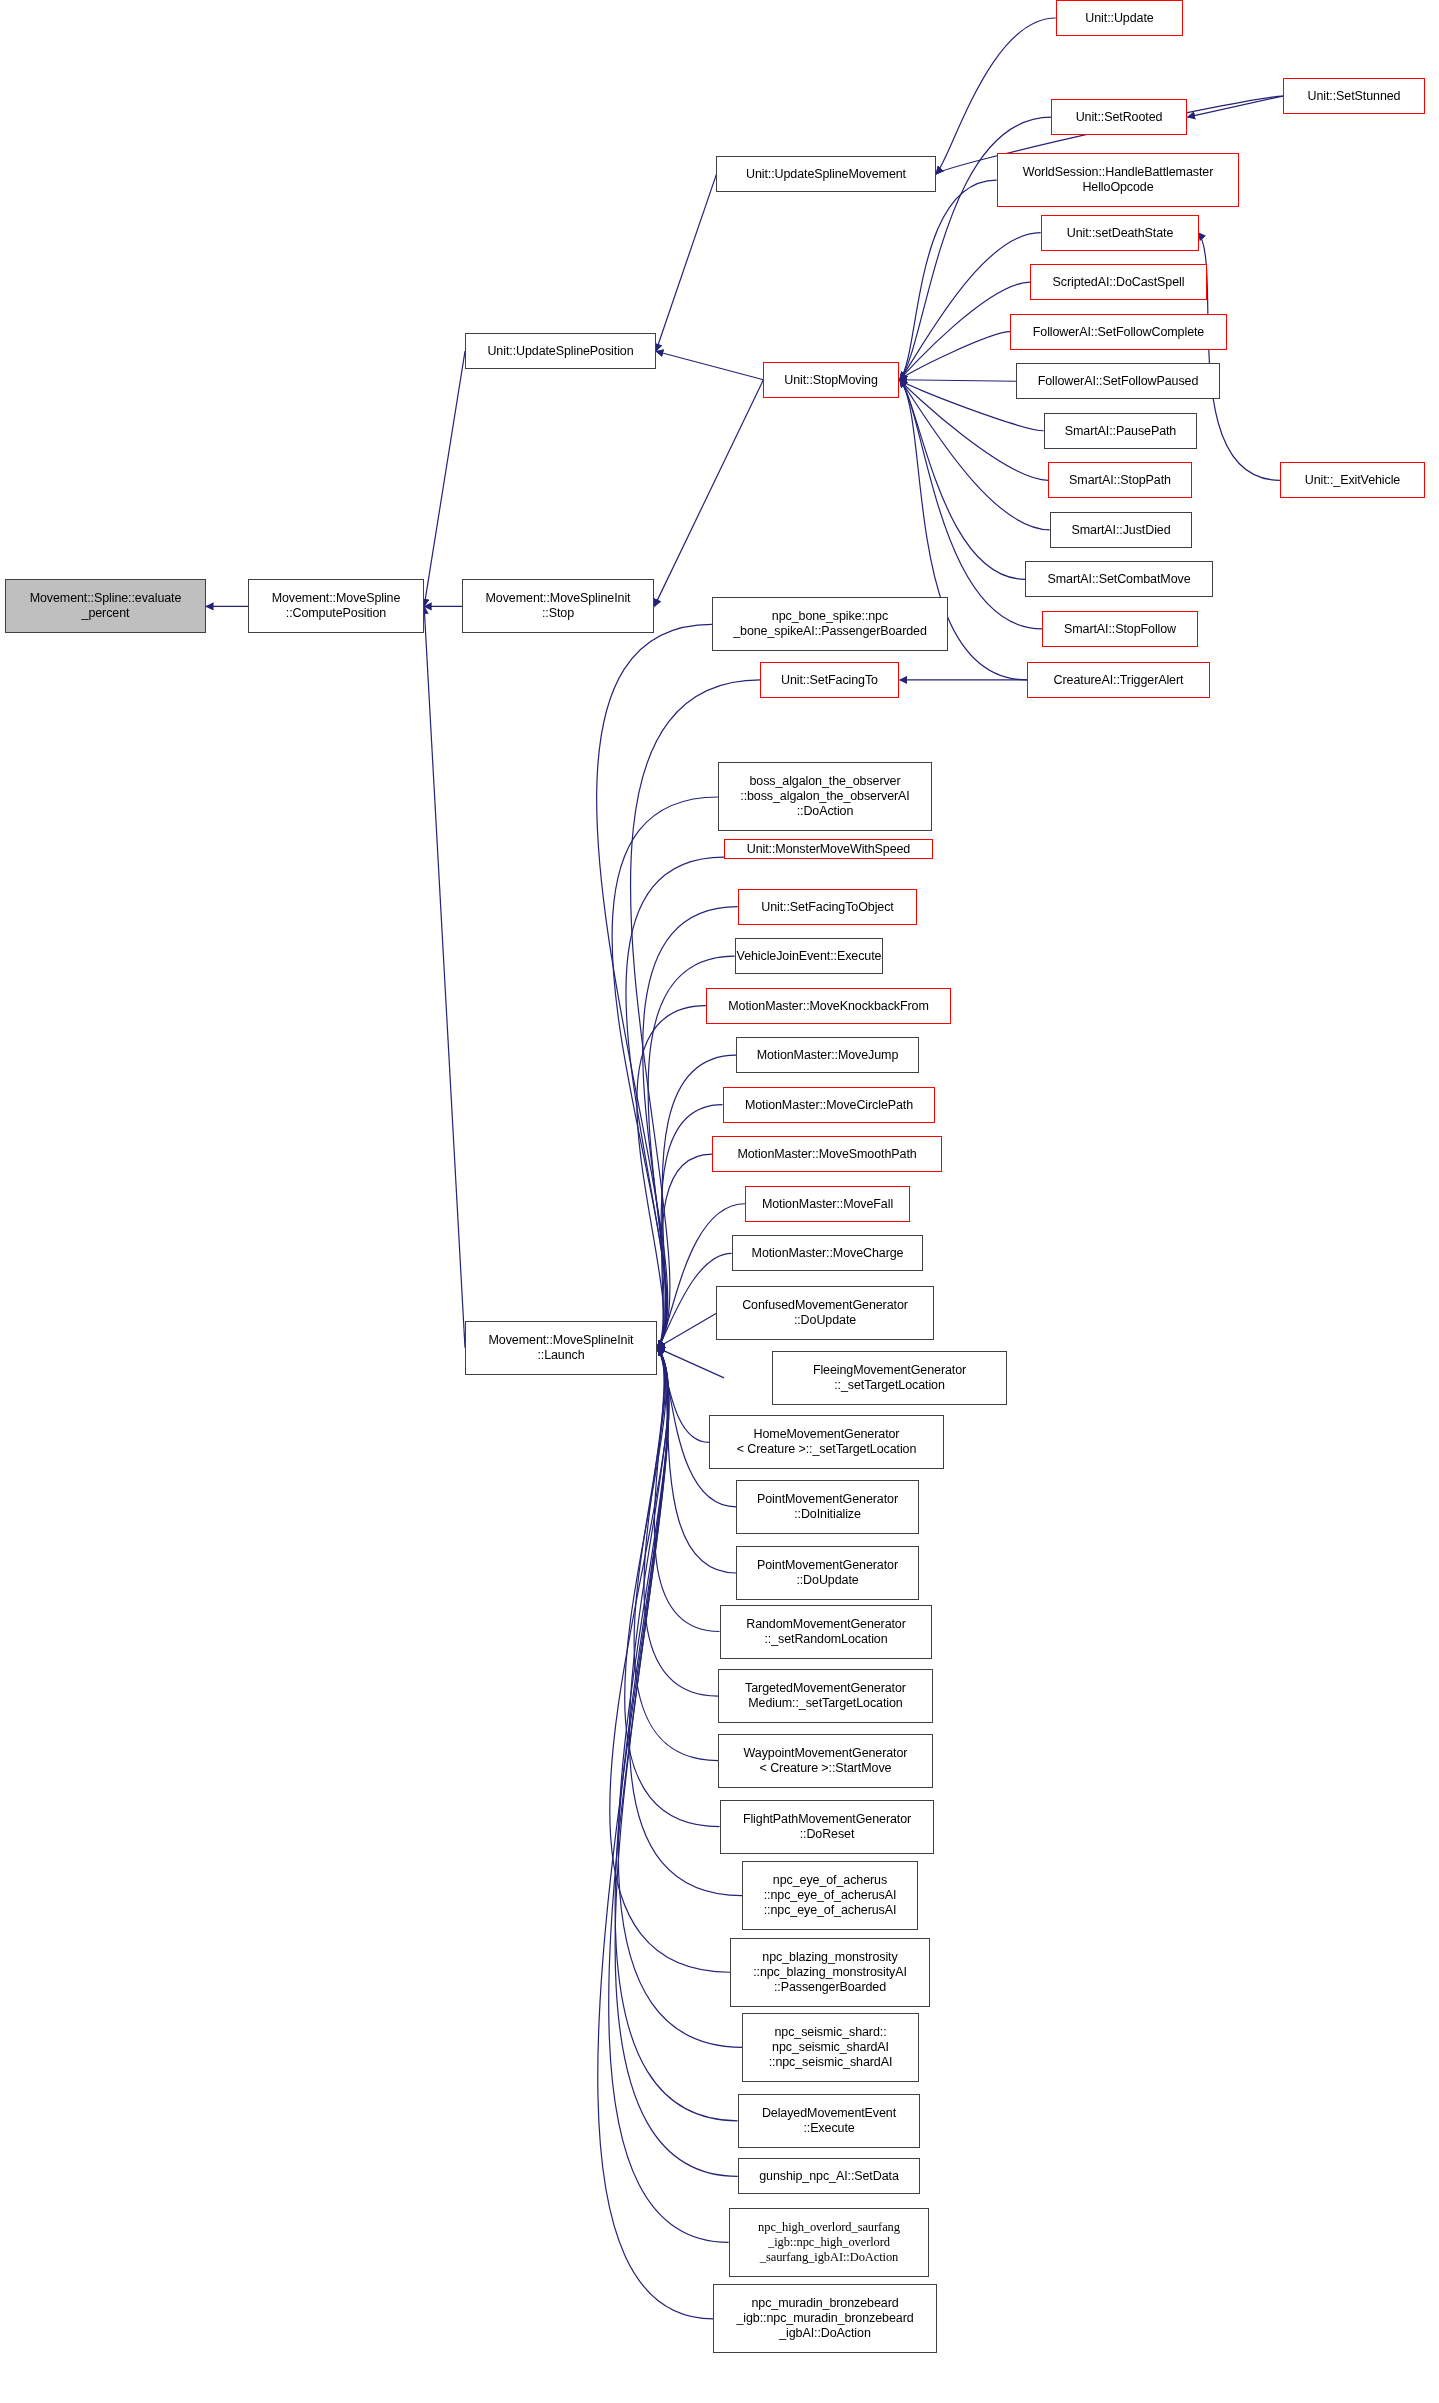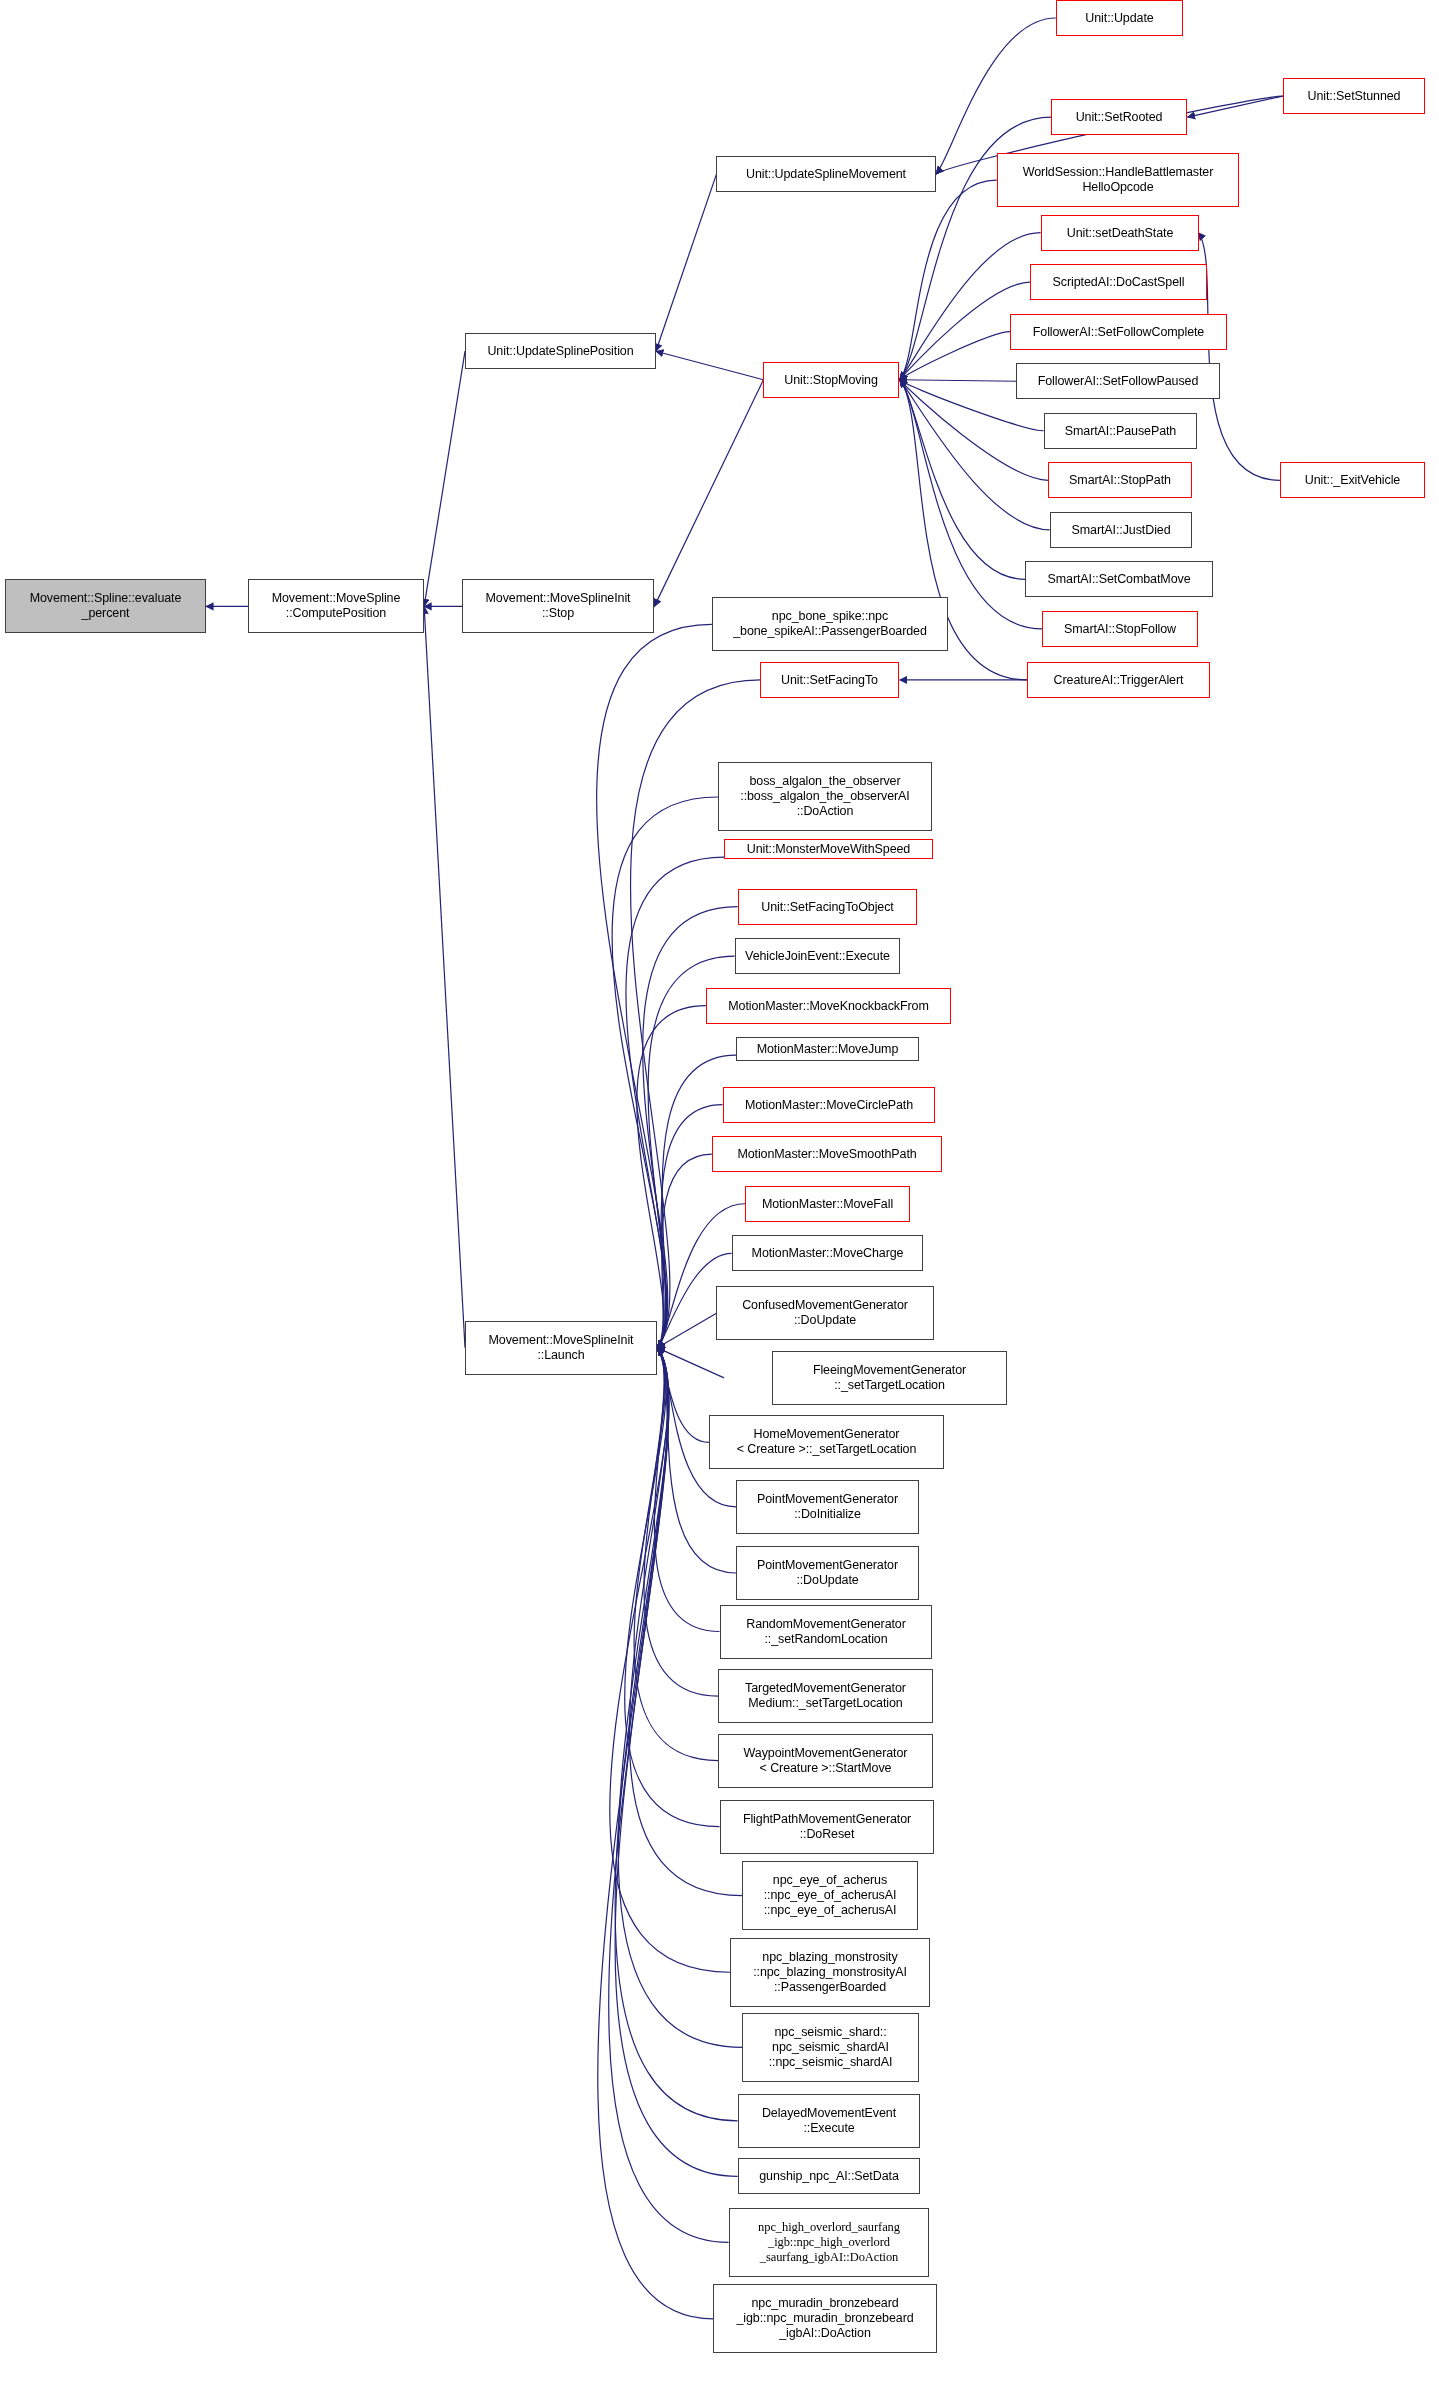--- a/index.html
+++ b/index.html
@@ -142,23 +142,23 @@
       <div class="node" style="left: 712px; top: 597px; width: 236px; height: 54px;">npc_bone_spike::npc
 _bone_spikeAI::PassengerBoarded</div>
       <div class="node red" style="left: 760px; top: 662px; width: 139px; height: 36px;">Unit::SetFacingTo</div>
       <div class="node" style="left: 465px; top: 1321px; width: 192px; height: 54px;">Movement::MoveSplineInit
 ::Launch</div>
       <div class="node" style="left: 718px; top: 762px; width: 214px; height: 69px;">boss_algalon_the_observer
 ::boss_algalon_the_observerAI
 ::DoAction</div>
       <div class="node red" style="left: 724px; top: 839px; width: 209px; height: 20px;">Unit::MonsterMoveWithSpeed</div>
       <div class="node red" style="left: 738px; top: 889px; width: 179px; height: 36px;">Unit::SetFacingToObject</div>
-      <div class="node" style="left: 735px; top: 938px; width: 165px; height: 36px;">VehicleJoinEvent::Execute</div>
+      <div class="node" style="left: 735px; top: 938px; width: 148px; height: 36px;">VehicleJoinEvent::Execute</div>
       <div class="node red" style="left: 706px; top: 988px; width: 245px; height: 36px;">MotionMaster::MoveKnockbackFrom</div>
-      <div class="node" style="left: 736px; top: 1037px; width: 183px; height: 24px;">MotionMaster::MoveJump</div>
+      <div class="node" style="left: 736px; top: 1037px; width: 183px; height: 36px;">MotionMaster::MoveJump</div>
       <div class="node red" style="left: 723px; top: 1087px; width: 212px; height: 36px;">MotionMaster::MoveCirclePath</div>
       <div class="node red" style="left: 712px; top: 1136px; width: 230px; height: 36px;">MotionMaster::MoveSmoothPath</div>
       <div class="node red" style="left: 745px; top: 1186px; width: 165px; height: 36px;">MotionMaster::MoveFall</div>
       <div class="node" style="left: 732px; top: 1235px; width: 191px; height: 36px;">MotionMaster::MoveCharge</div>
       <div class="node" style="left: 716px; top: 1286px; width: 218px; height: 54px;">ConfusedMovementGenerator
 ::DoUpdate</div>
       <div class="node" style="left: 724px; top: 1351px; width: 235px; height: 54px; margin-left: 48px;">FleeingMovementGenerator
 ::_setTargetLocation</div>
       <div class="node" style="left: 709px; top: 1415px; width: 235px; height: 54px;">HomeMovementGenerator
 &lt; Creature &gt;::_setTargetLocation</div>

